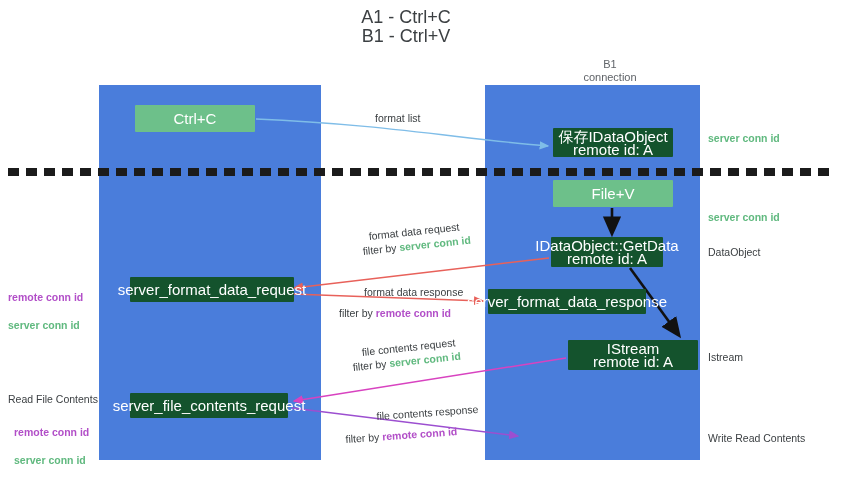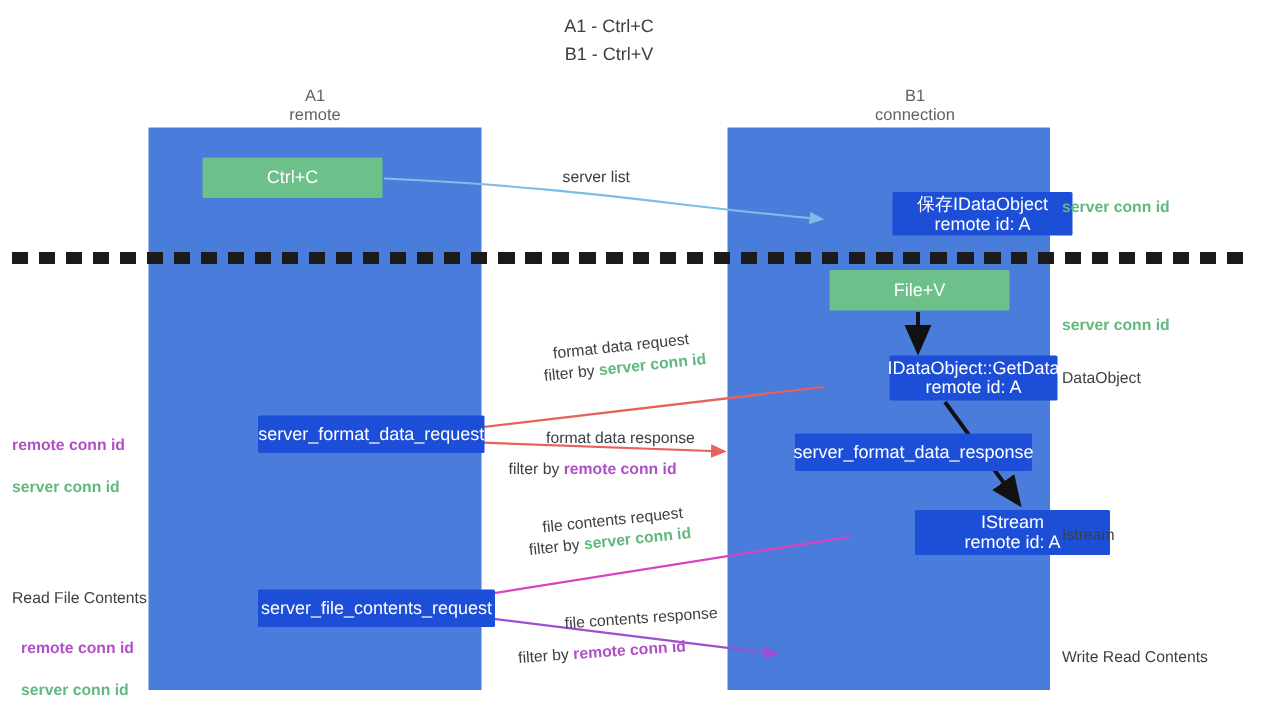--- a/index.html
+++ b/index.html
@@ -16,21 +16,21 @@
     overflow: hidden;
   }
 
   
   #title {
     position: absolute;
     left: 0;
     top: 8px;
     width: 812px;
     text-align: center;
-    font-size: 12px;
+    font-size: 18px;
     color: #3c4043;
     line-height: 19px;
     white-space: pre-line;
   }
 
   
   .col-head {
     position: absolute;
     text-align: center;
     font-size: 11px;
@@ -53,35 +53,35 @@
 
   
   .box {
     position: absolute;
     box-sizing: border-box;
     display: flex;
     flex-direction: column;
     align-items: center;
     justify-content: center;
     color: #ffffff;
-    font-size: 12px;
+    font-size: 15px;
     line-height: 13px;
     text-align: center;
     white-space: pre-line;
     border-radius: 1px;
   }
   .green { background: #6dc08a; }
-  .orange { background: #1d4ed8; margin-left: 42px; }
+  .orange { background: #14532d; }
 
   #box-ctrlc  { left: 135px; top: 105px; width: 120px; height: 27px; }
   #box-save   { left: 553px; top: 128px; width: 120px; height: 29px; }
   #box-ctrlv  { left: 553px; top: 180px; width: 120px; height: 27px; }
   #box-getdata{ left: 551px; top: 237px; width: 112px; height: 30px; }
   #box-istream{ left: 568px; top: 340px; width: 130px; height: 30px; }
-  #box-sfdreq { left: 130px; top: 277px; width: 151px; height: 25px; }
+  #box-sfdreq { left: 130px; top: 277px; width: 164px; height: 25px; }
   #box-sfdres { left: 488px; top: 289px; width: 158px; height: 25px; }
   #box-sfcreq { left: 130px; top: 393px; width: 158px; height: 25px; }
   #box-sfcres { left: 523px; top: 424px; width: 160px; height: 25px; }
 
   
   #dashed-line {
     position: absolute;
     left: 8px;
     top: 168px;
     width: 826px;
@@ -148,22 +148,20 @@
   #lbl-fcres-f    { left: 345px; top: 432px; transform: rotate(-4deg); transform-origin: left top; }
 </style>
 </head>
 <body>
 
 <div id="canvas">
 
   <div id="title">A1 - Ctrl+C
 B1 - Ctrl+V</div>
 
-  <div class="col-head" id="head-a1">A1
-remote</div>
   <div class="col-head" id="head-b1">B1
 connection</div>
 
   <div class="lane" id="lane-a1"></div>
   <div class="lane" id="lane-b1"></div>
 
   <svg id="arrows" viewBox="0 0 842 485">
     <defs>
       <marker id="ah-blue" markerWidth="7" markerHeight="7" refX="6" refY="3" orient="auto">
         <path d="M0,0 L7,3 L0,6 z" fill="#7fbde8"></path>
@@ -204,21 +202,21 @@
   <div class="box orange" id="box-getdata">IDataObject::GetData
 remote id: A</div>
   <div class="box orange" id="box-istream">IStream
 remote id: A</div>
   <div class="box orange" id="box-sfdreq">server_format_data_request</div>
   <div class="box orange" id="box-sfdres">server_format_data_response</div>
   <div class="box orange" id="box-sfcreq">server_file_contents_request</div>
 
   <div id="dashed-line"></div>
 
-  <div class="alabel" id="lbl-formatlist">server list</div>
+  <div class="alabel" id="lbl-formatlist">format list</div>
 
   <div class="alabel" id="lbl-fdreq">format data request</div>
   <div class="alabel" id="lbl-fdreq-f"><span>filter by </span><span class="hl-green">server conn id</span></div>
 
   <div class="alabel" id="lbl-fdres">format data response</div>
   <div class="alabel" id="lbl-fdres-f"><span>filter by </span><span class="hl-purple">remote conn id</span></div>
 
   <div class="alabel" id="lbl-fcreq">file contents request</div>
   <div class="alabel" id="lbl-fcreq-f"><span>filter by </span><span class="hl-green">server conn id</span></div>
 

